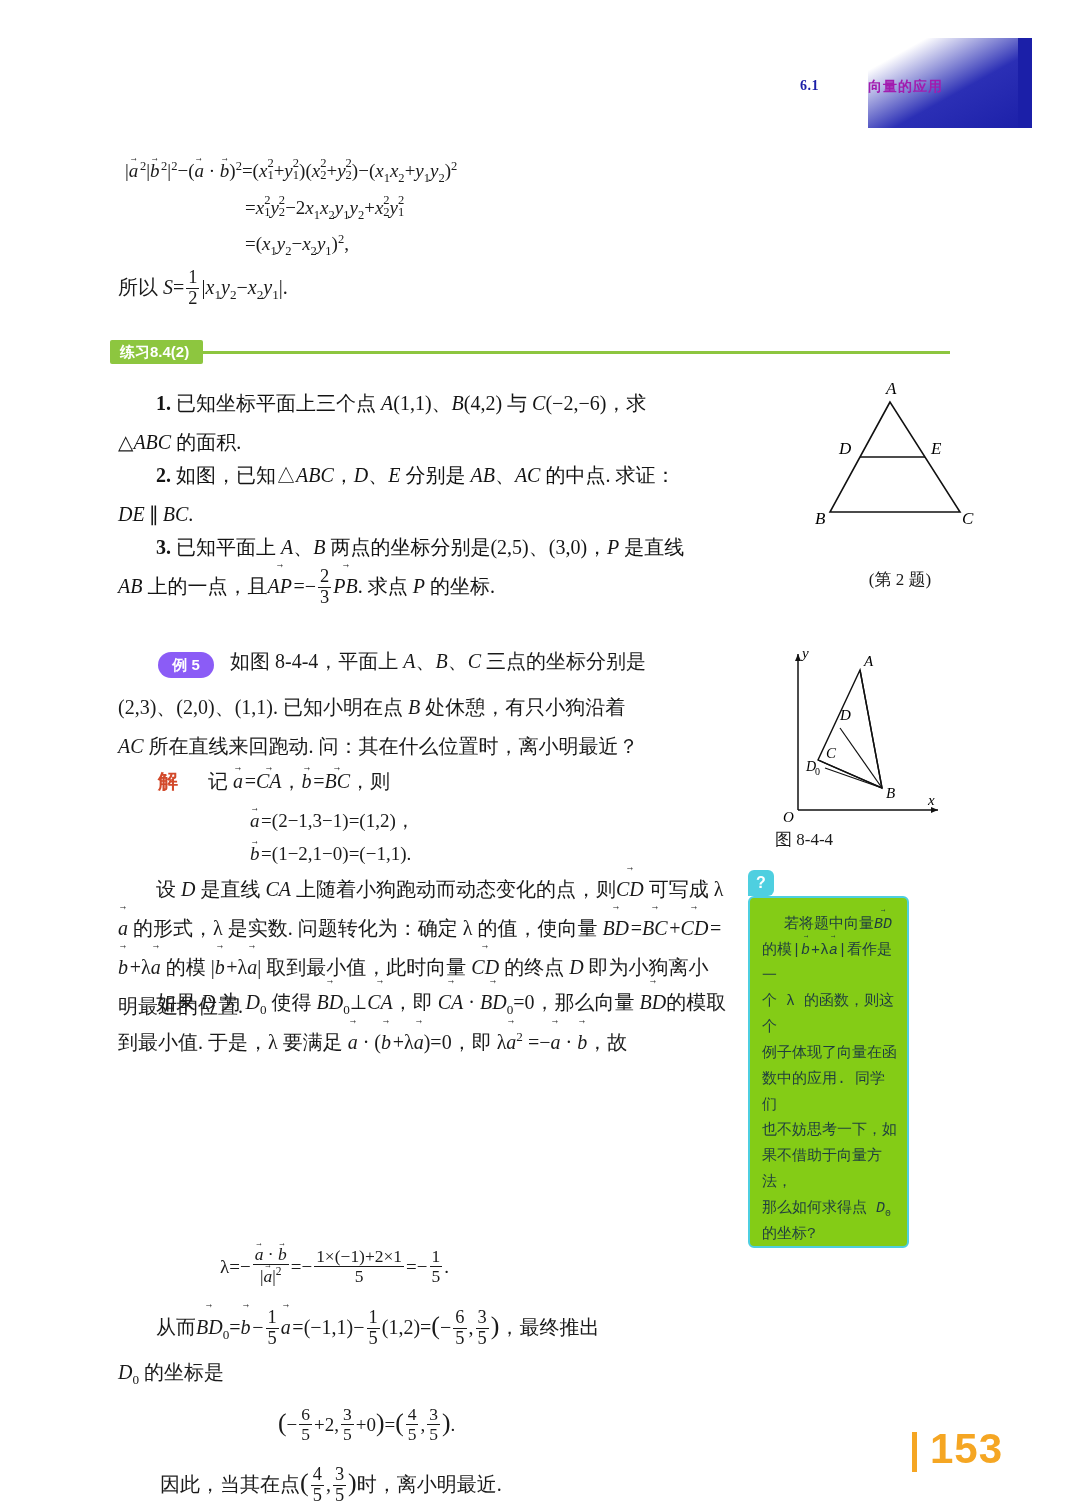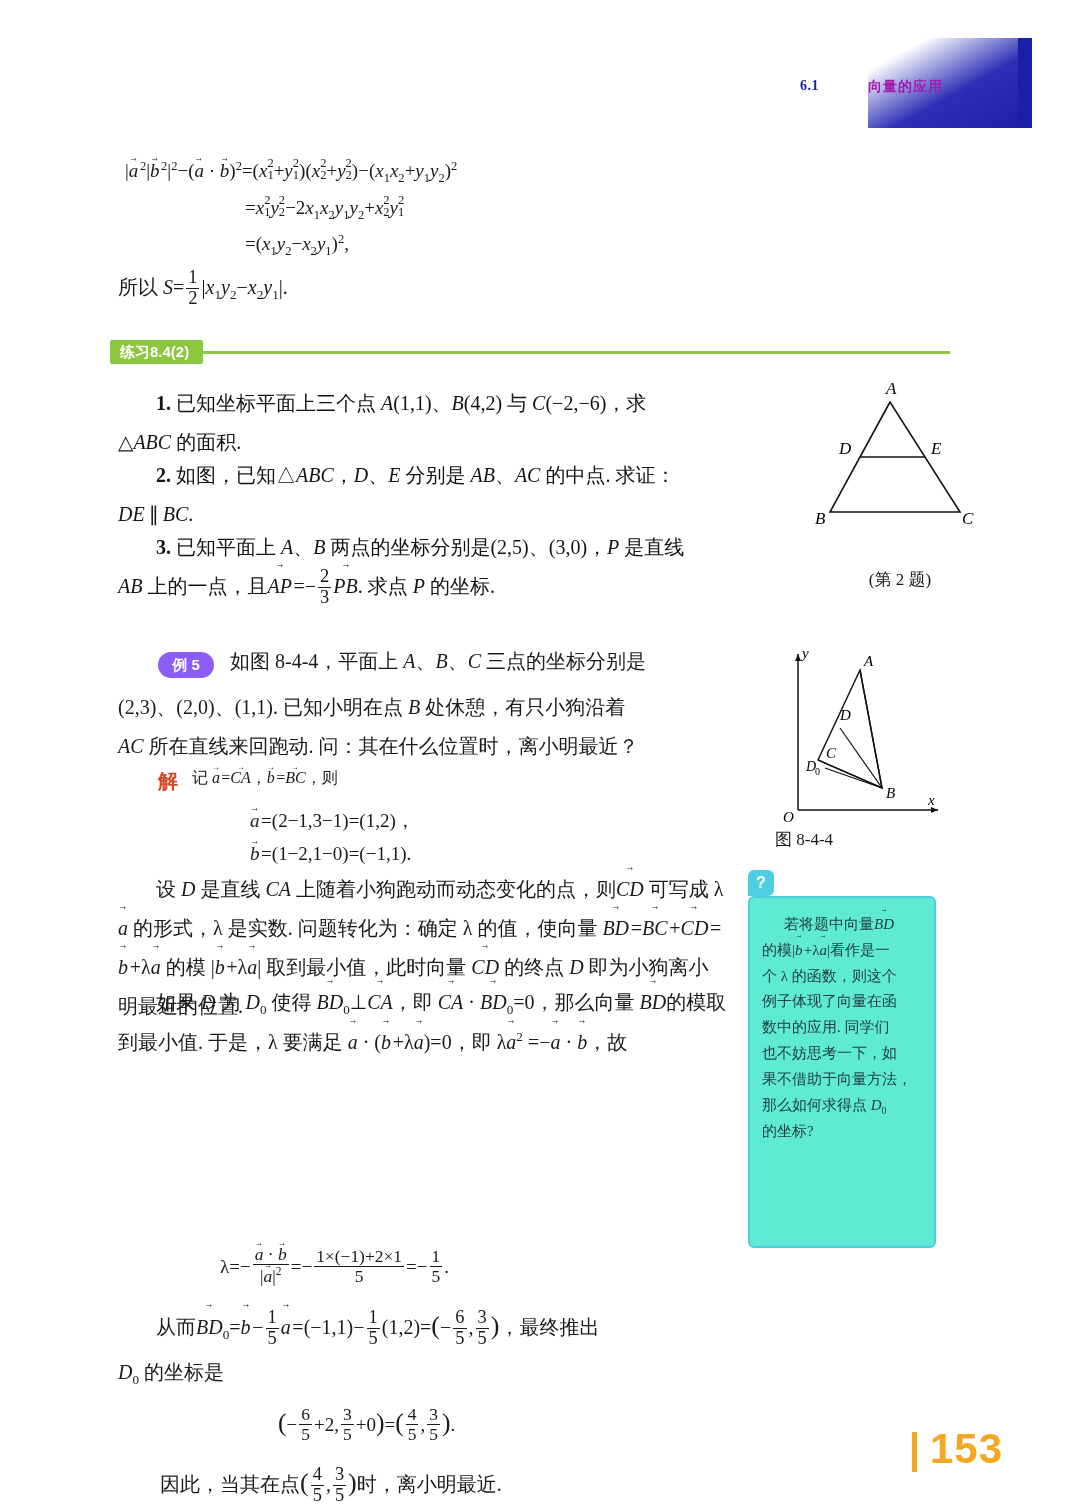--- a/index.html
+++ b/index.html
@@ -154,21 +154,21 @@
     text-align: center;
     line-height: 26px;
   }
   .eg-line1 { position: absolute; top: 508px; left: 230px; width: 500px; font-size: 20px; }
   .eg-line2 { position: absolute; top: 548px; left: 118px; width: 620px; font-size: 20px; line-height: 1.95; }
 
   .sol-label {
     position: absolute; top: 628px; left: 158px;
     font-size: 20px; color: #d2492a; font-weight: bold;
   }
-  .sol-line { position: absolute; top: 628px; left: 192px; font-size: 16px; }
+  .sol-line { position: absolute; top: 628px; left: 208px; font-size: 20px; }
   .sol-eq1 { position: absolute; top: 668px; left: 250px; font-size: 19px; }
   .sol-eq2 { position: absolute; top: 703px; left: 250px; font-size: 19px; }
 
   .body-p { position: absolute; font-size: 20px; line-height: 1.95; width: 610px; left: 118px; }
   .bp1 { top: 730px; }
   .bp2 { top: 843px; }
 
   .lam-eq { position: absolute; top: 1105px; left: 220px; font-size: 19px; }
   .bp4 { position: absolute; top: 1160px; left: 118px; width: 620px; font-size: 20px; line-height: 2.0; }
   .coord-eq { position: absolute; top: 1265px; left: 278px; font-size: 19px; }
@@ -182,28 +182,28 @@
   .q-mark {
     position: absolute; top: 730px; left: 748px;
     width: 26px; height: 26px;
     background: #4ecfe0;
     border-radius: 6px 6px 6px 0;
     color: #fff; text-align: center; line-height: 26px;
     font-family: "Liberation Sans", sans-serif; font-size: 16px; font-weight: bold;
   }
   .bubble {
     position: absolute; top: 756px; left: 748px;
-    width: 188px; height: 352px;
-    background: #5eead4;
+    width: 161px; height: 352px;
+    background: #84cc16;
     border: 2px solid #4ecfe0;
     border-radius: 6px;
     padding: 14px 10px 10px 12px;
     font-size: 15px;
     line-height: 1.72;
-    font-family: Liberation Serif, serif;
+    font-family: Liberation Mono, monospace;
     color: #1f3d3f;
   }
   .bubble .tind { display: inline-block; width: 22px; }
 
   
   .footer-bar {
     position: absolute; top: 1432px; left: 912px;
     width: 5px; height: 40px; background: #f5a623;
   }
   .footer-num {

